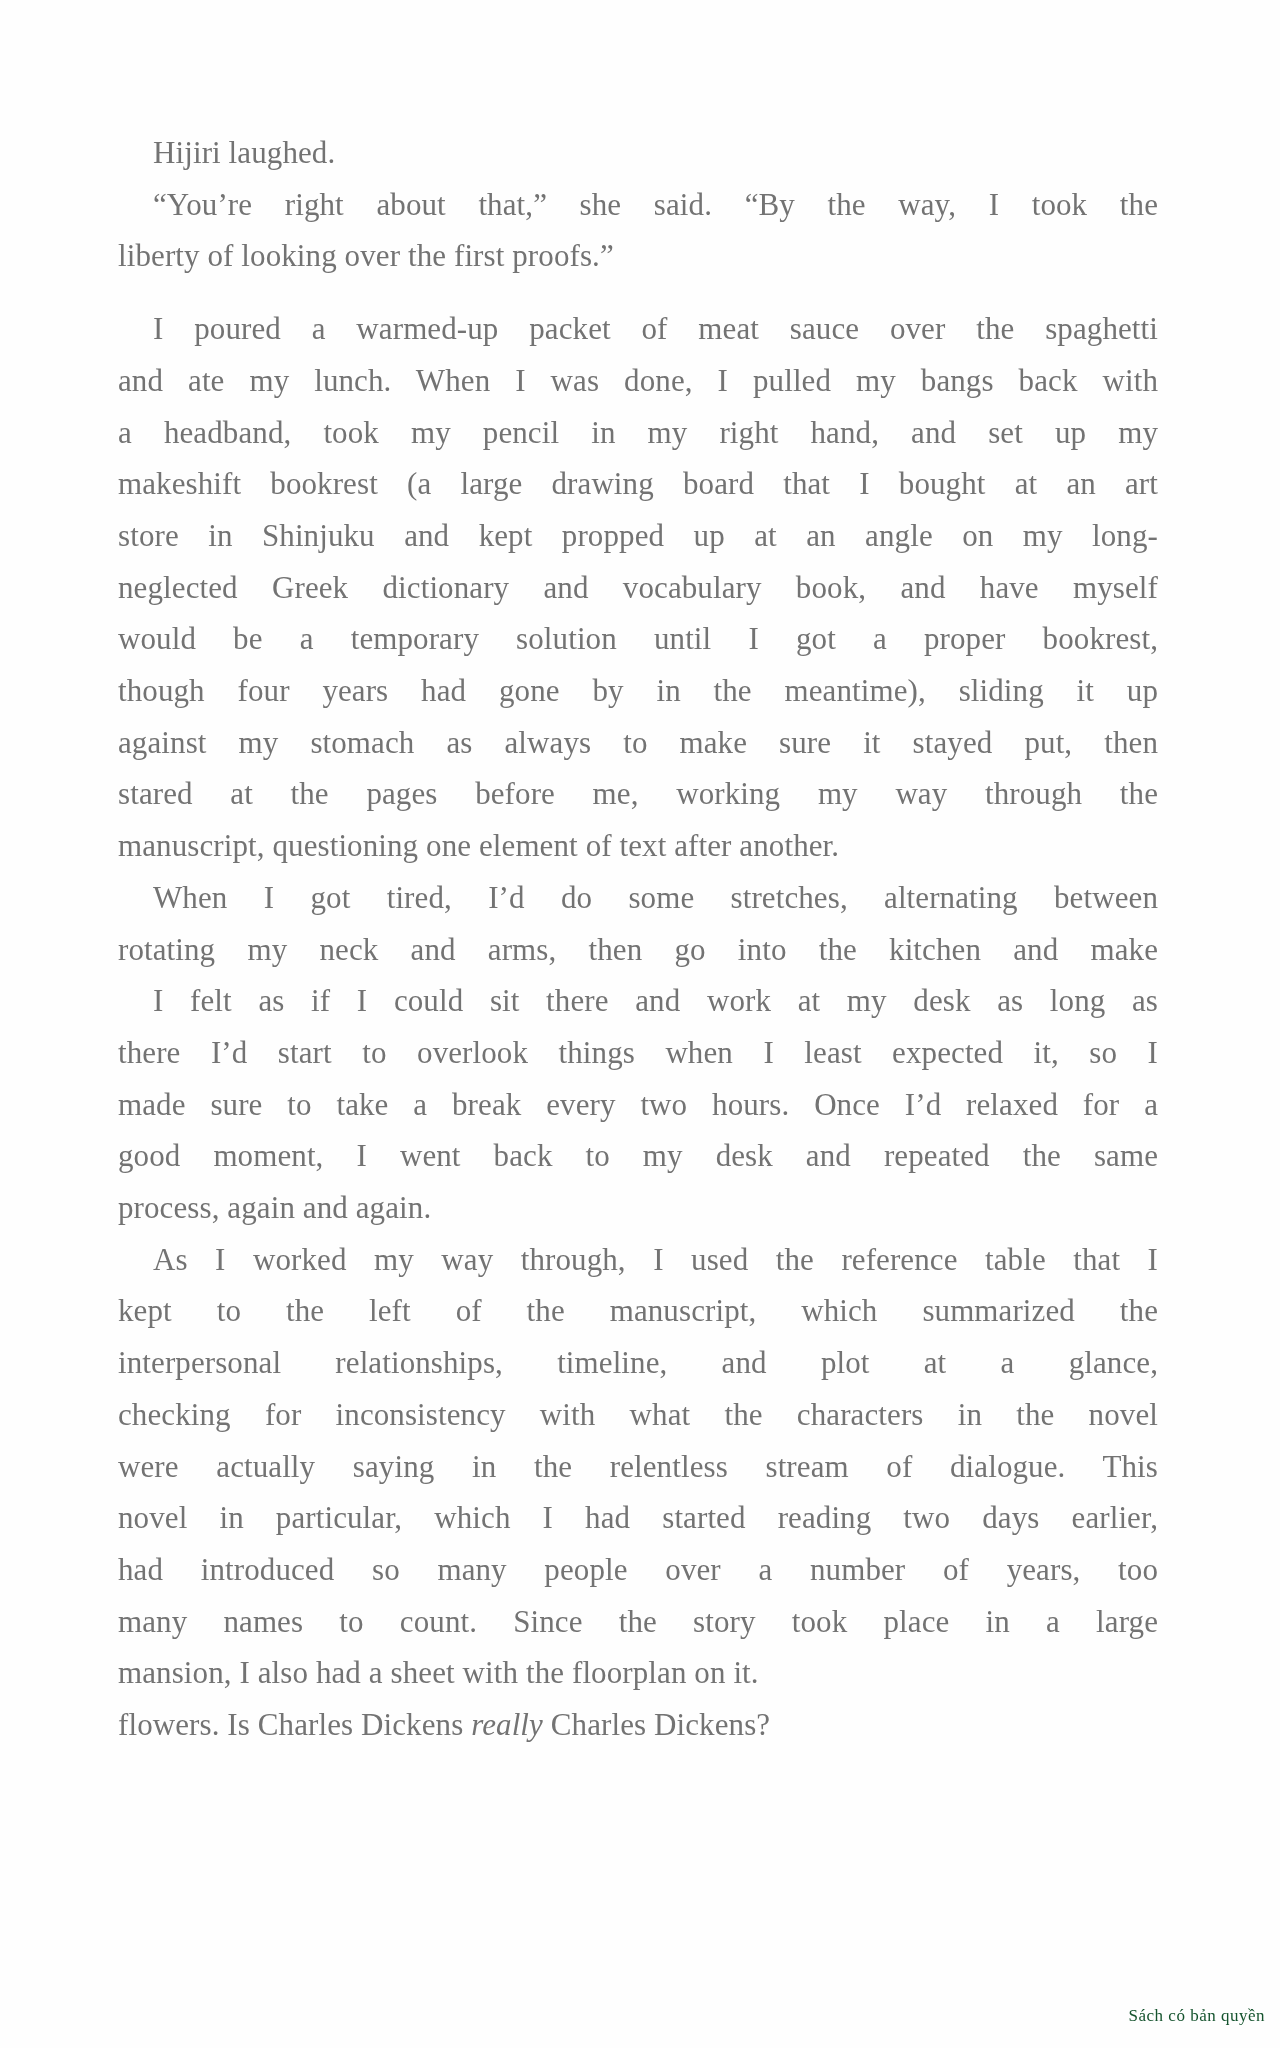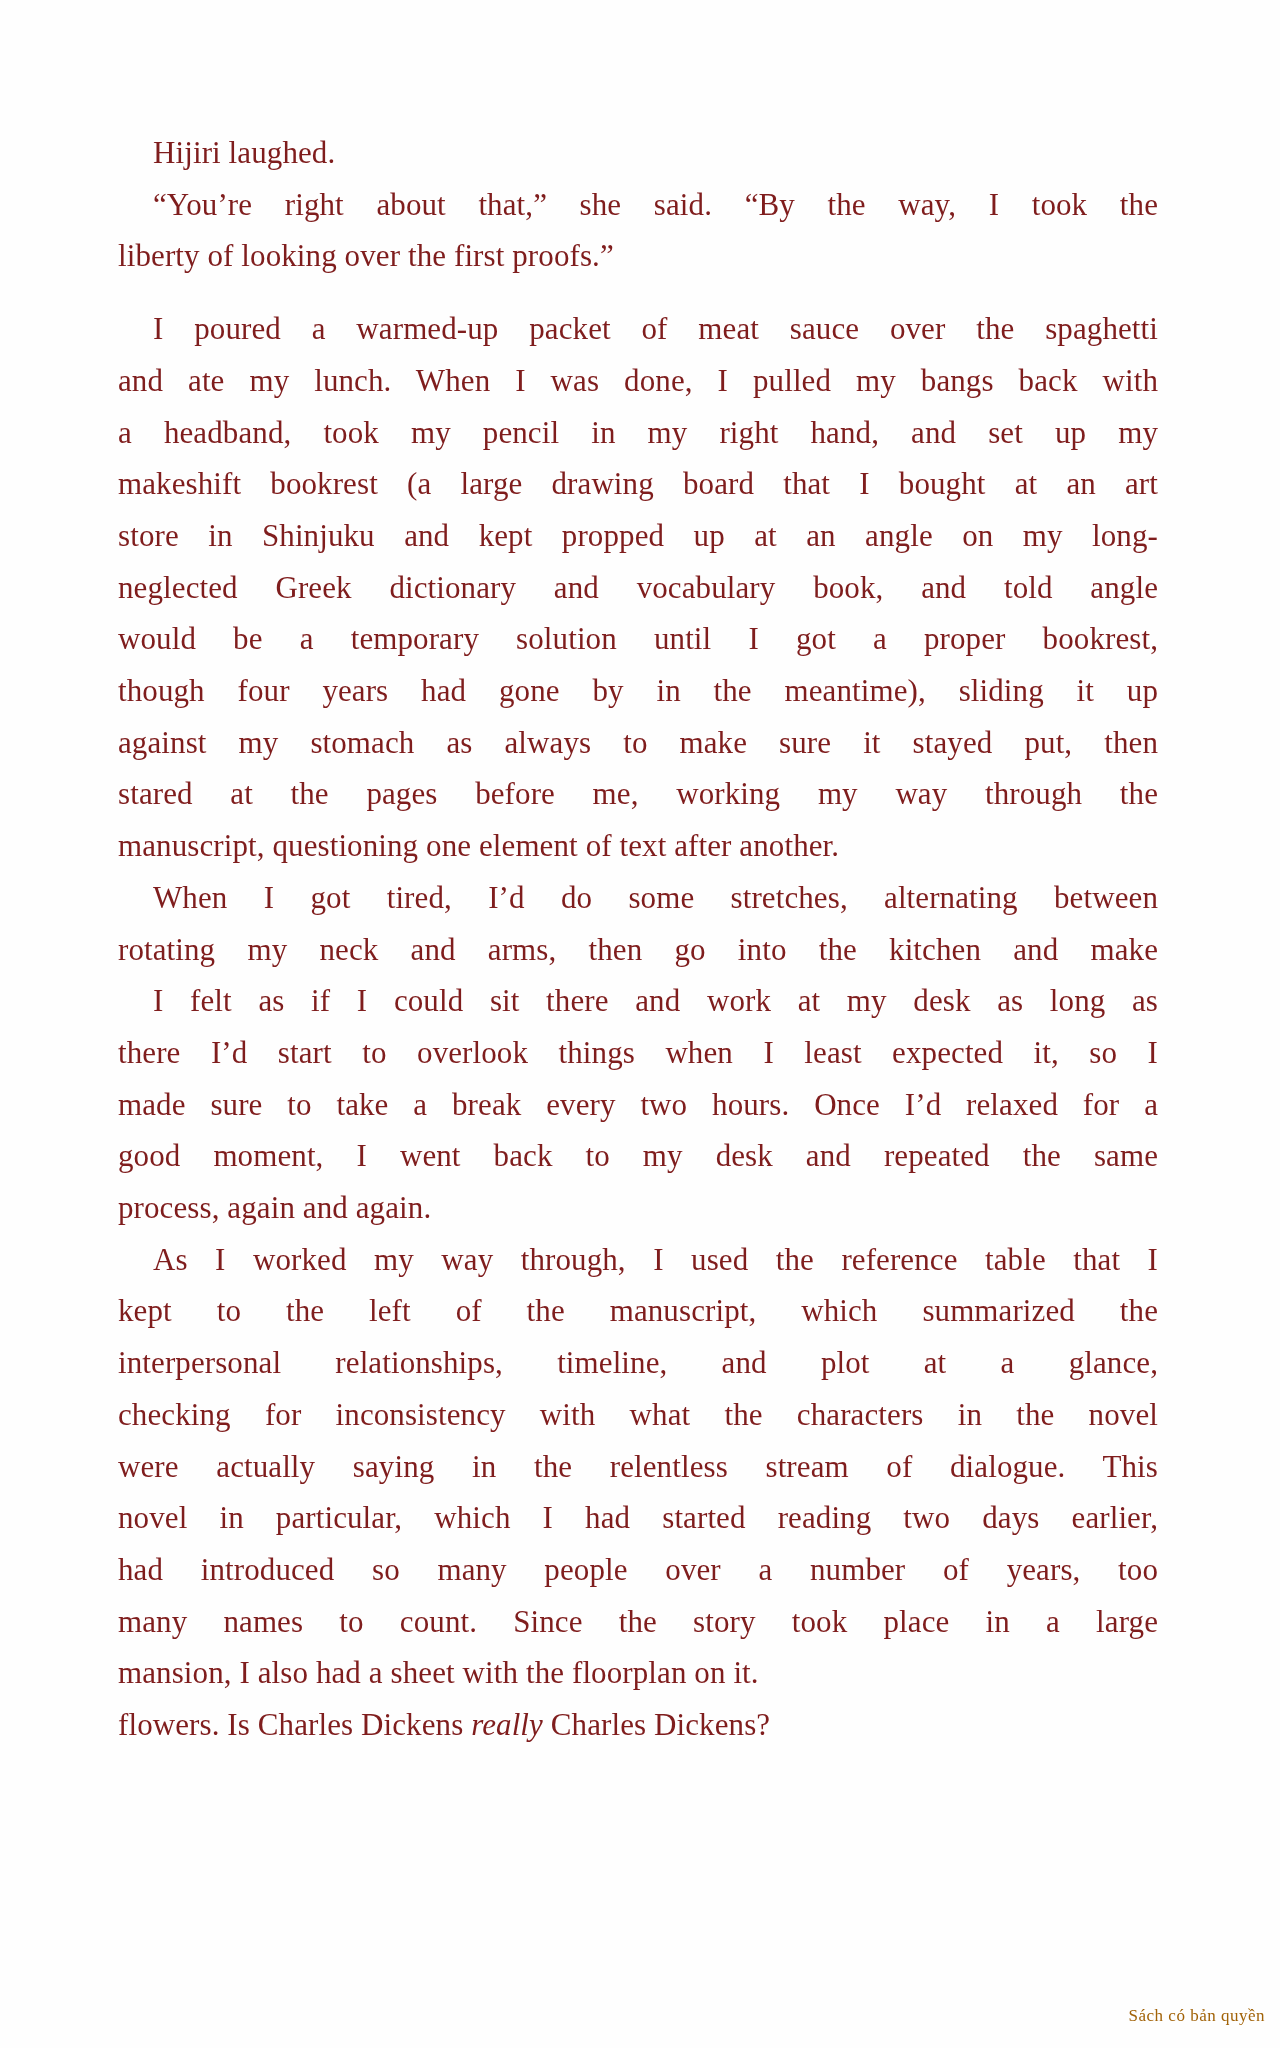--- a/index.html
+++ b/index.html
@@ -48,35 +48,35 @@
     font-size: 17px;
     color: #c9c9c9;
     font-family: "Liberation Serif", "DejaVu Serif", serif;
     letter-spacing: 0.5px;
   }
 </style>
 </head>
 <body>
 
 <div class="page" style="background: rgb(254, 254, 254);">
-  <div class="text-block" style="color: #7f1d1d;">
+  <div class="text-block" style="color: #737373;">
       <div class="para">
         <div class="line first last">Hijiri laughed.</div>
       </div>
       <div class="para">
         <div class="line first">“You’re right about that,” she said. “By the way, I took the</div>
         <div class="line last">liberty of looking over the first proofs.”</div>
       </div>
       <div class="para section-break">
         <div class="line first">I poured a warmed-up packet of meat sauce over the spaghetti</div>
         <div class="line">and ate my lunch. When I was done, I pulled my bangs back with</div>
         <div class="line">a headband, took my pencil in my right hand, and set up my</div>
         <div class="line">makeshift bookrest (a large drawing board that I bought at an art</div>
         <div class="line">store in Shinjuku and kept propped up at an angle on my long-</div>
-        <div class="line">neglected Greek dictionary and vocabulary book, and told angle</div>
+        <div class="line">neglected Greek dictionary and vocabulary book, and have myself</div>
         <div class="line">would be a temporary solution until I got a proper bookrest,</div>
         <div class="line">though four years had gone by in the meantime), sliding it up</div>
         <div class="line">against my stomach as always to make sure it stayed put, then</div>
         <div class="line">stared at the pages before me, working my way through the</div>
         <div class="line last">manuscript, questioning one element of text after another.</div>
       </div>
       <div class="para">
         <div class="line first">When I got tired, I’d do some stretches, alternating between</div>
         <div class="line">rotating my neck and arms, then go into the kitchen and make</div>
       </div>
@@ -95,14 +95,14 @@
         <div class="line">were actually saying in the relentless stream of dialogue. This</div>
         <div class="line">novel in particular, which I had started reading two days earlier,</div>
         <div class="line">had introduced so many people over a number of years, too</div>
         <div class="line">many names to count. Since the story took place in a large</div>
         <div class="line last">mansion, I also had a sheet with the floorplan on it.</div>
       </div>
       <div class="para">
         <div class="line last">flowers. Is Charles Dickens <em>really</em> Charles Dickens?</div>
       </div>
     </div>
-  <div class="watermark" style="color: #a16207;">Sách có bản quyền</div>
+  <div class="watermark" style="color: #14532d;">Sách có bản quyền</div>
 </div>
 
 </body></html>

